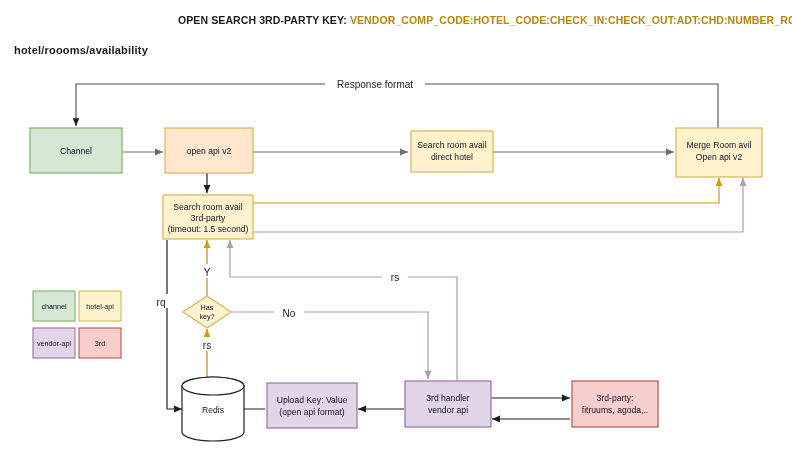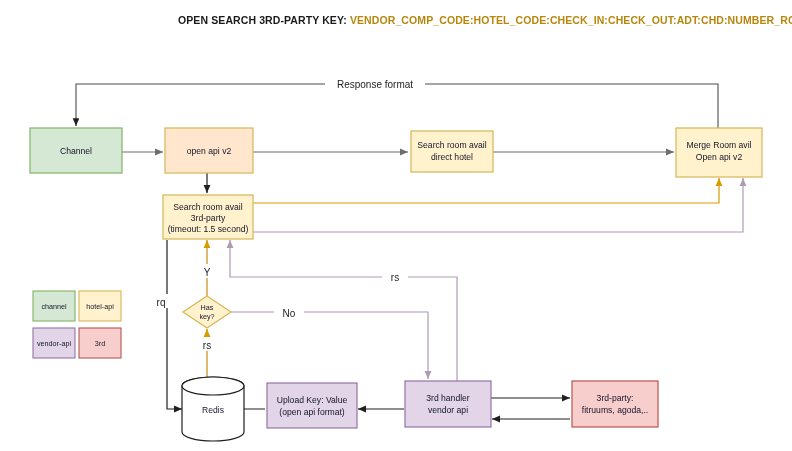--- a/index.html
+++ b/index.html
@@ -18,20 +18,21 @@
 </head>
 <body>
 
 <div id="stage">
 
   <div class="hdr-key">
     <span>OPEN SEARCH 3RD-PARTY KEY:</span>
     <span class="val">VENDOR_COMP_CODE:HOTEL_CODE:CHECK_IN:CHECK_OUT:ADT:CHD:NUMBER_ROOMS</span>
   </div>
 
+  <div class="page-title">hotel/roooms/availability</div>
 
   <svg width="792" height="451" viewBox="0 0 792 451">
     <defs>
       <marker id="arrK" markerWidth="8" markerHeight="8" refX="7" refY="3" orient="auto">
         <path d="M0,0 L7,3 L0,6 z" fill="#1f1f1f"></path>
       </marker>
       <marker id="arrG" markerWidth="8" markerHeight="8" refX="7" refY="3" orient="auto">
         <path d="M0,0 L7,3 L0,6 z" fill="#6d6d6d"></path>
       </marker>
       <marker id="arrO" markerWidth="8" markerHeight="8" refX="7" refY="3" orient="auto">

